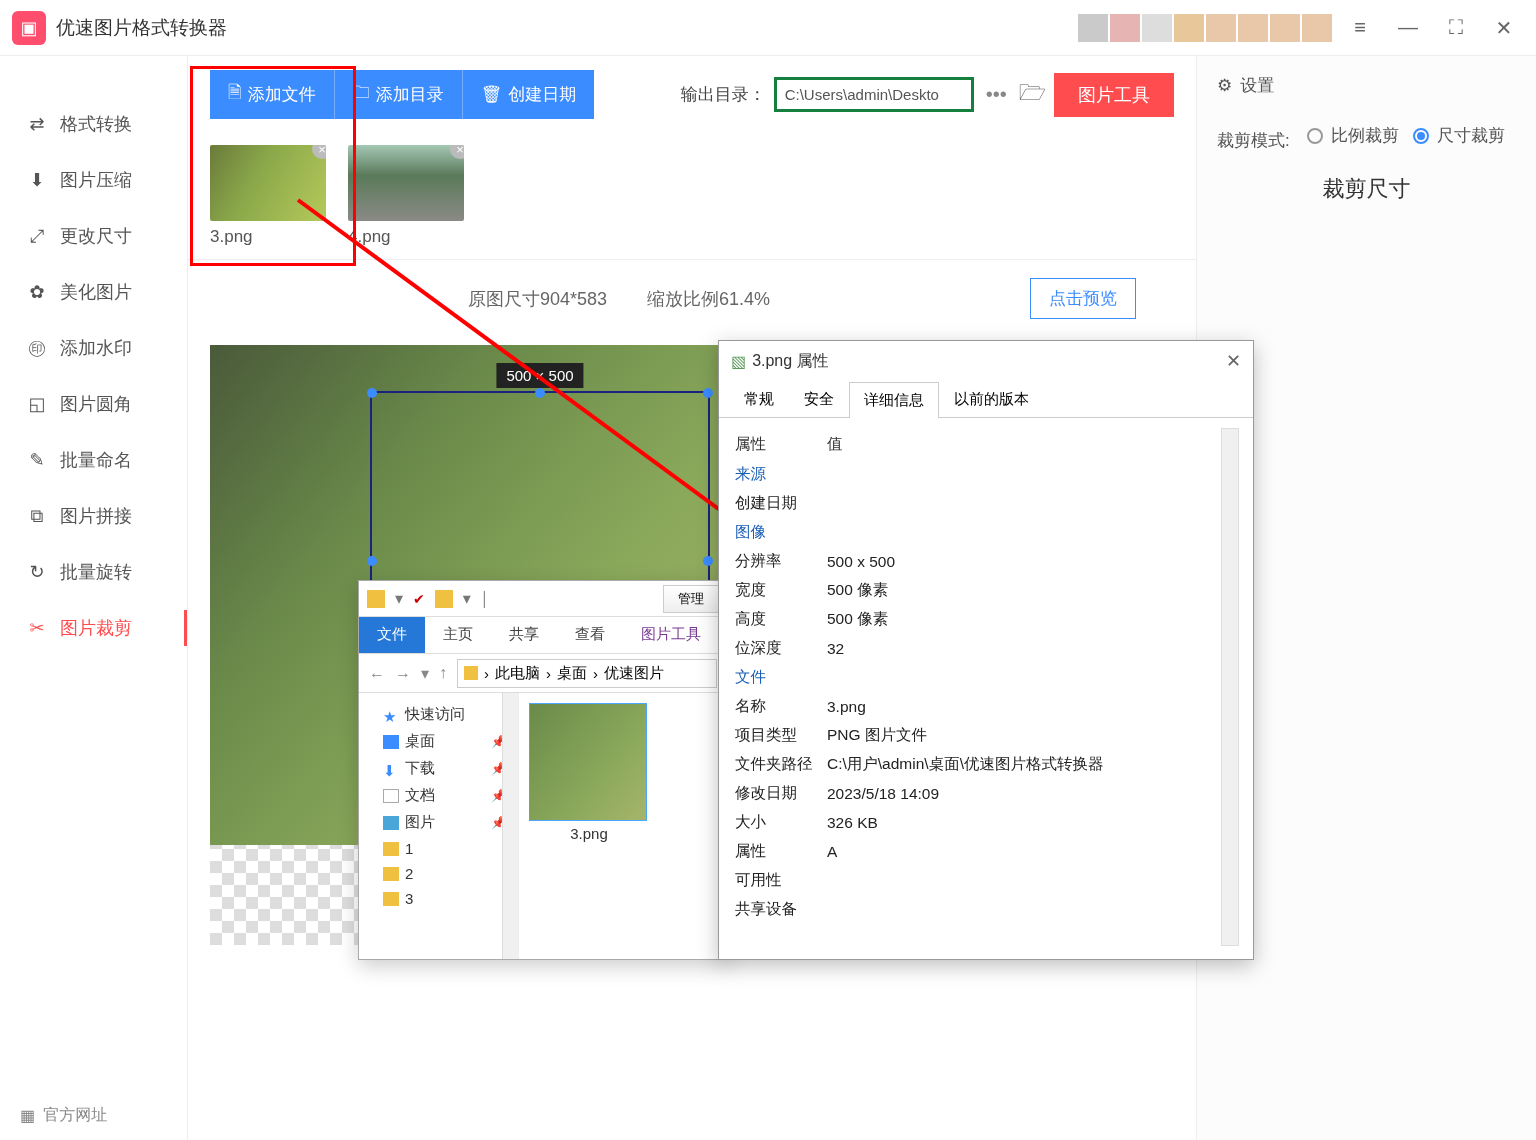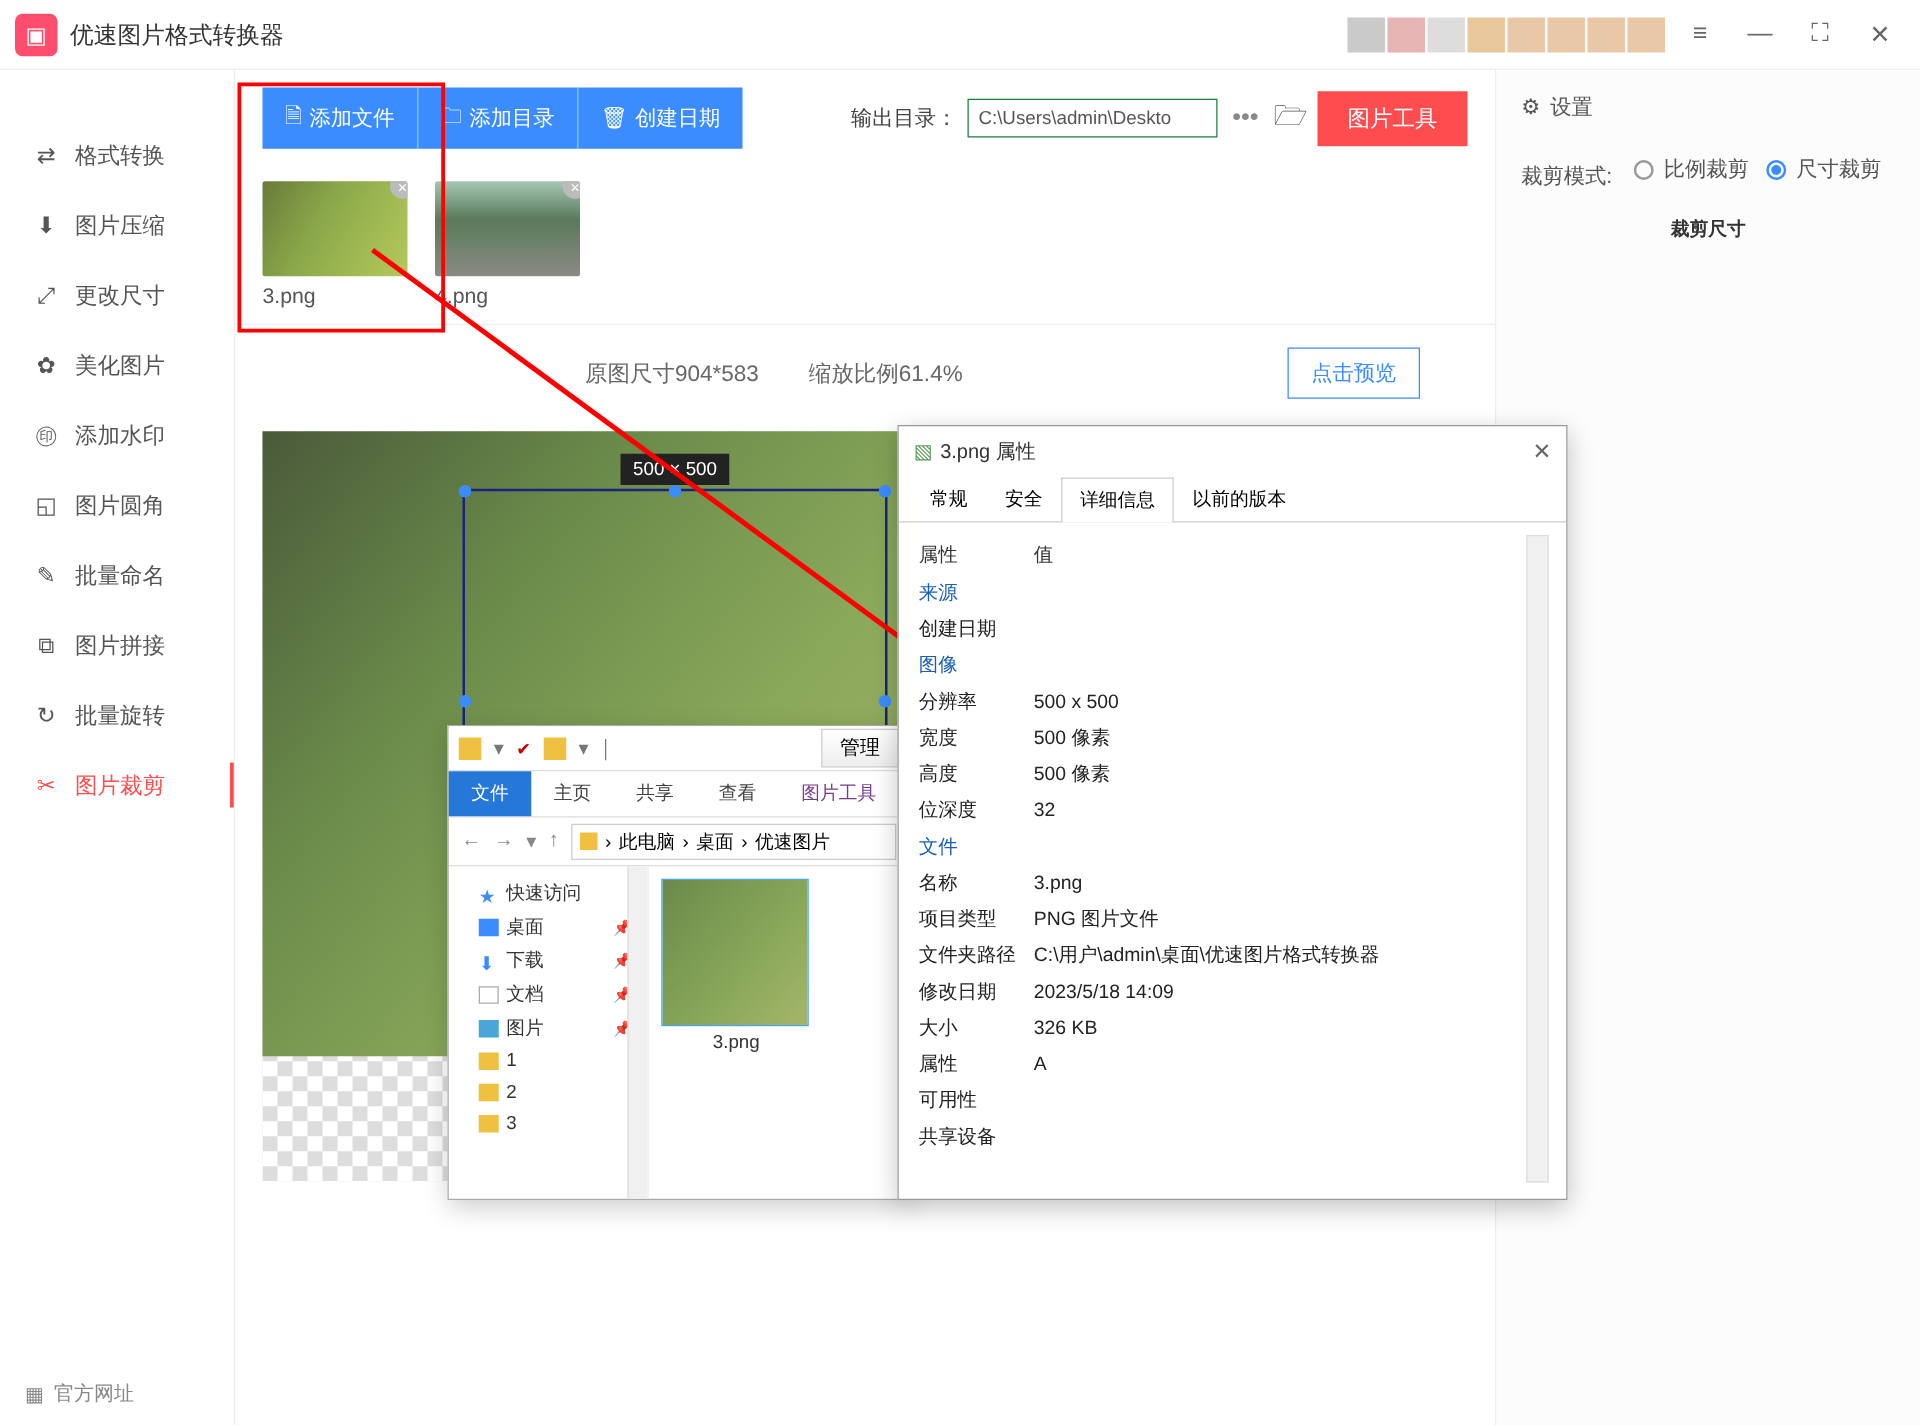--- a/index.html
+++ b/index.html
@@ -27,21 +27,21 @@
 .side-icon { width: 22px; height: 22px; display: inline-flex; align-items: center; justify-content: center; font-size: 18px; }
 .sidebar-footer { position: absolute; bottom: 14px; left: 20px; display: flex; align-items: center; gap: 8px; color: #888; font-size: 16px; }
 
 .main { flex: 1; display: flex; position: relative; }
 .content { flex: 1; padding: 0; position: relative; }
 .toolbar-row { display: flex; align-items: center; padding: 14px 22px; gap: 20px; }
 .btn-group { display: flex; }
 .tb-btn { background: #3b8cff; color: #fff; padding: 10px 18px; font-size: 17px; display: flex; align-items: center; gap: 6px; cursor: pointer; }
 .tb-btn + .tb-btn { border-left: 1px solid rgba(255,255,255,0.3); }
 .output-wrap { margin-left: auto; display: flex; align-items: center; gap: 8px; font-size: 17px; color: #444; }
-.output-path { width: 200px; border: 1px solid #15803d; padding: 6px 8px; font-size: 15px; color: #555; }
+.output-path { width: 200px; border: 3px solid #15803d; padding: 6px 8px; font-size: 15px; color: #555; }
 .dots { color: #888; font-size: 20px; padding: 0 4px; cursor: pointer; }
 .folder-icon { color: #555; font-size: 22px; cursor: pointer; }
 .start-btn { background: #ff4d4f; color: #fff; padding: 10px 24px; font-size: 18px; cursor: pointer; }
 
 .thumbs-row { display: flex; gap: 18px; padding: 12px 22px; border-bottom: 1px solid #eee; }
 .thumb { width: 120px; position: relative; }
 .thumb-img { width: 116px; height: 76px; border-radius: 2px; position: relative; overflow: hidden; }
 .thumb-img.flower { background: linear-gradient(120deg,#6a7a3a 0%,#8aa84a 40%,#b5c95a 100%); }
 .thumb-img.river { background: linear-gradient(180deg,#a5c8b5 0%,#5a7a5a 40%,#8a8a85 100%); }
 .thumb-close { position: absolute; top: -6px; right: -6px; width: 20px; height: 20px; background: #bbb; color: #fff; border-radius: 50%; display: flex; align-items: center; justify-content: center; font-size: 13px; cursor: pointer; }
@@ -63,29 +63,29 @@
 
 .settings-panel { width: 340px; border-left: 1px solid #eee; background: #fcfcfc; }
 .settings-header { padding: 18px 20px; font-size: 17px; color: #555; display: flex; align-items: center; gap: 8px; }
 .crop-mode-row { display: flex; padding: 4px 20px; font-size: 17px; color: #555; }
 .crop-mode-label { width: 90px; padding-top: 10px; }
 .radio-group { display: flex; gap: 14px; }
 .radio-item { display: flex; align-items: center; gap: 8px; cursor: pointer; }
 .radio-circle { width: 16px; height: 16px; border: 2px solid #999; border-radius: 50%; display: inline-flex; align-items: center; justify-content: center; }
 .radio-circle.checked { border-color: #3b8cff; }
 .radio-circle.checked::after { content:""; width:8px; height:8px; background:#3b8cff; border-radius:50%; }
-.crop-size-title { text-align: center; padding: 18px; font-size: 15px; font-weight: bold; color: #333; }
+.crop-size-title { text-align: center; padding: 18px; font-size: 22px; font-weight: normal; color: #333; }
 
 
 .explorer { position: absolute; left: 358px; top: 580px; width: 370px; height: 380px; background: #fff; border: 1px solid #aaa; box-shadow: 0 6px 20px rgba(0,0,0,0.2); }
 .exp-titlebar { height: 36px; background: #fff; border-bottom: 1px solid #ddd; display: flex; align-items: center; padding: 0 8px; gap: 10px; }
 .exp-icon-sm { width: 18px; height: 18px; background: #f0c040; }
 .exp-arrow { color: #777; }
 .exp-check { color: #c00; font-size: 14px; }
-.exp-manage { margin-left: auto; background: linear-gradient(#fff,#eee); border: 1px solid #ccc; padding: 4px 14px; font-size: 16px; }
+.exp-manage { margin-left: auto; background: linear-gradient(#fff,#eee); border: 1px solid #ccc; padding: 4px 14px; font-size: 13px; }
 .exp-ribbon { height: 36px; display: flex; font-size: 15px; }
 .exp-tab { padding: 8px 18px; color: #444; }
 .exp-tab.active { background: #2678d8; color: #fff; }
 .exp-tab.tools { color: #7a3b8f; }
 .exp-nav { height: 40px; display: flex; align-items: center; padding: 0 10px; gap: 10px; border-top: 1px solid #ddd; border-bottom: 1px solid #ddd; font-size: 16px; }
 .exp-nav-arrow { color: #888; cursor: pointer; }
 .exp-crumb { display: flex; align-items: center; gap: 6px; flex: 1; border: 1px solid #ccc; padding: 4px 6px; font-size: 15px; }
 .exp-body { display: flex; height: calc(100% - 112px); }
 .exp-tree { width: 160px; border-right: 1px solid #eee; padding: 8px 6px; font-size: 15px; overflow: hidden; position: relative; }
 .exp-tree-scroll { position:absolute; right:0; top:0; bottom:0; width:16px; background:#f0f0f0; border-left:1px solid #ddd; }

